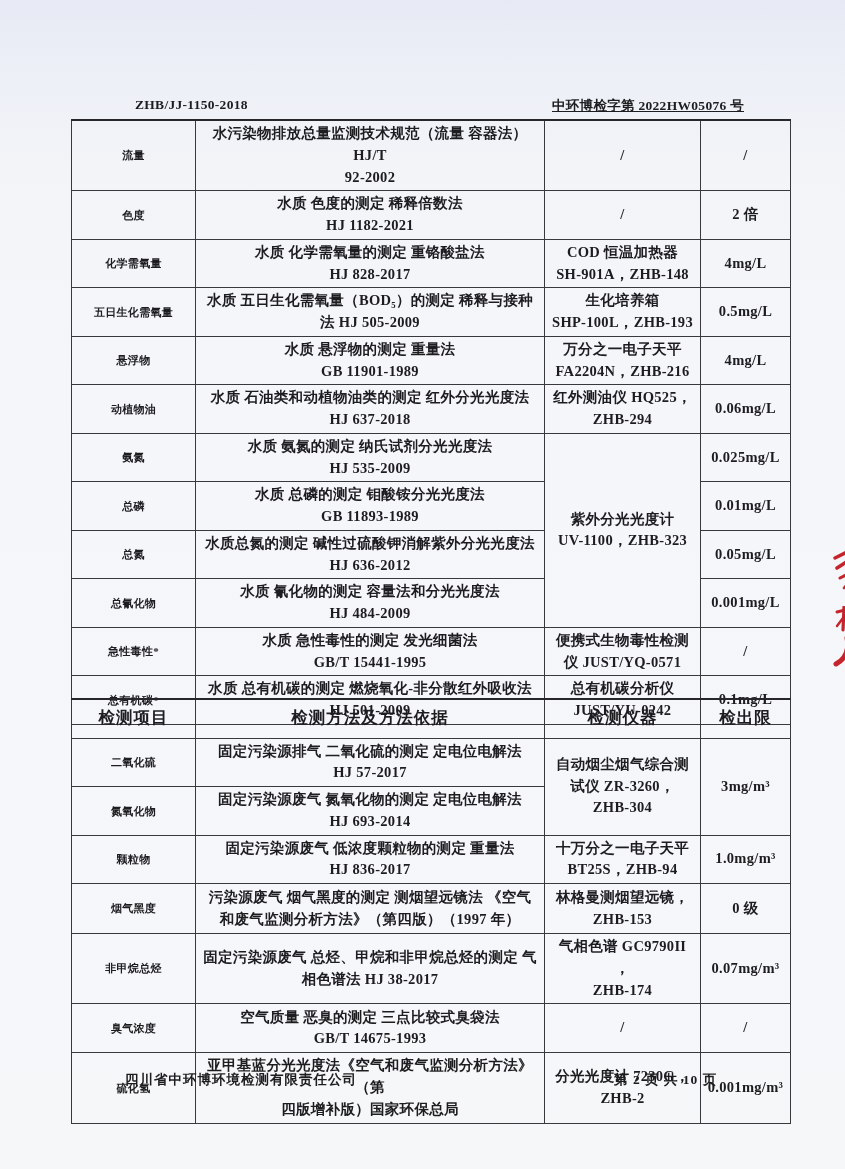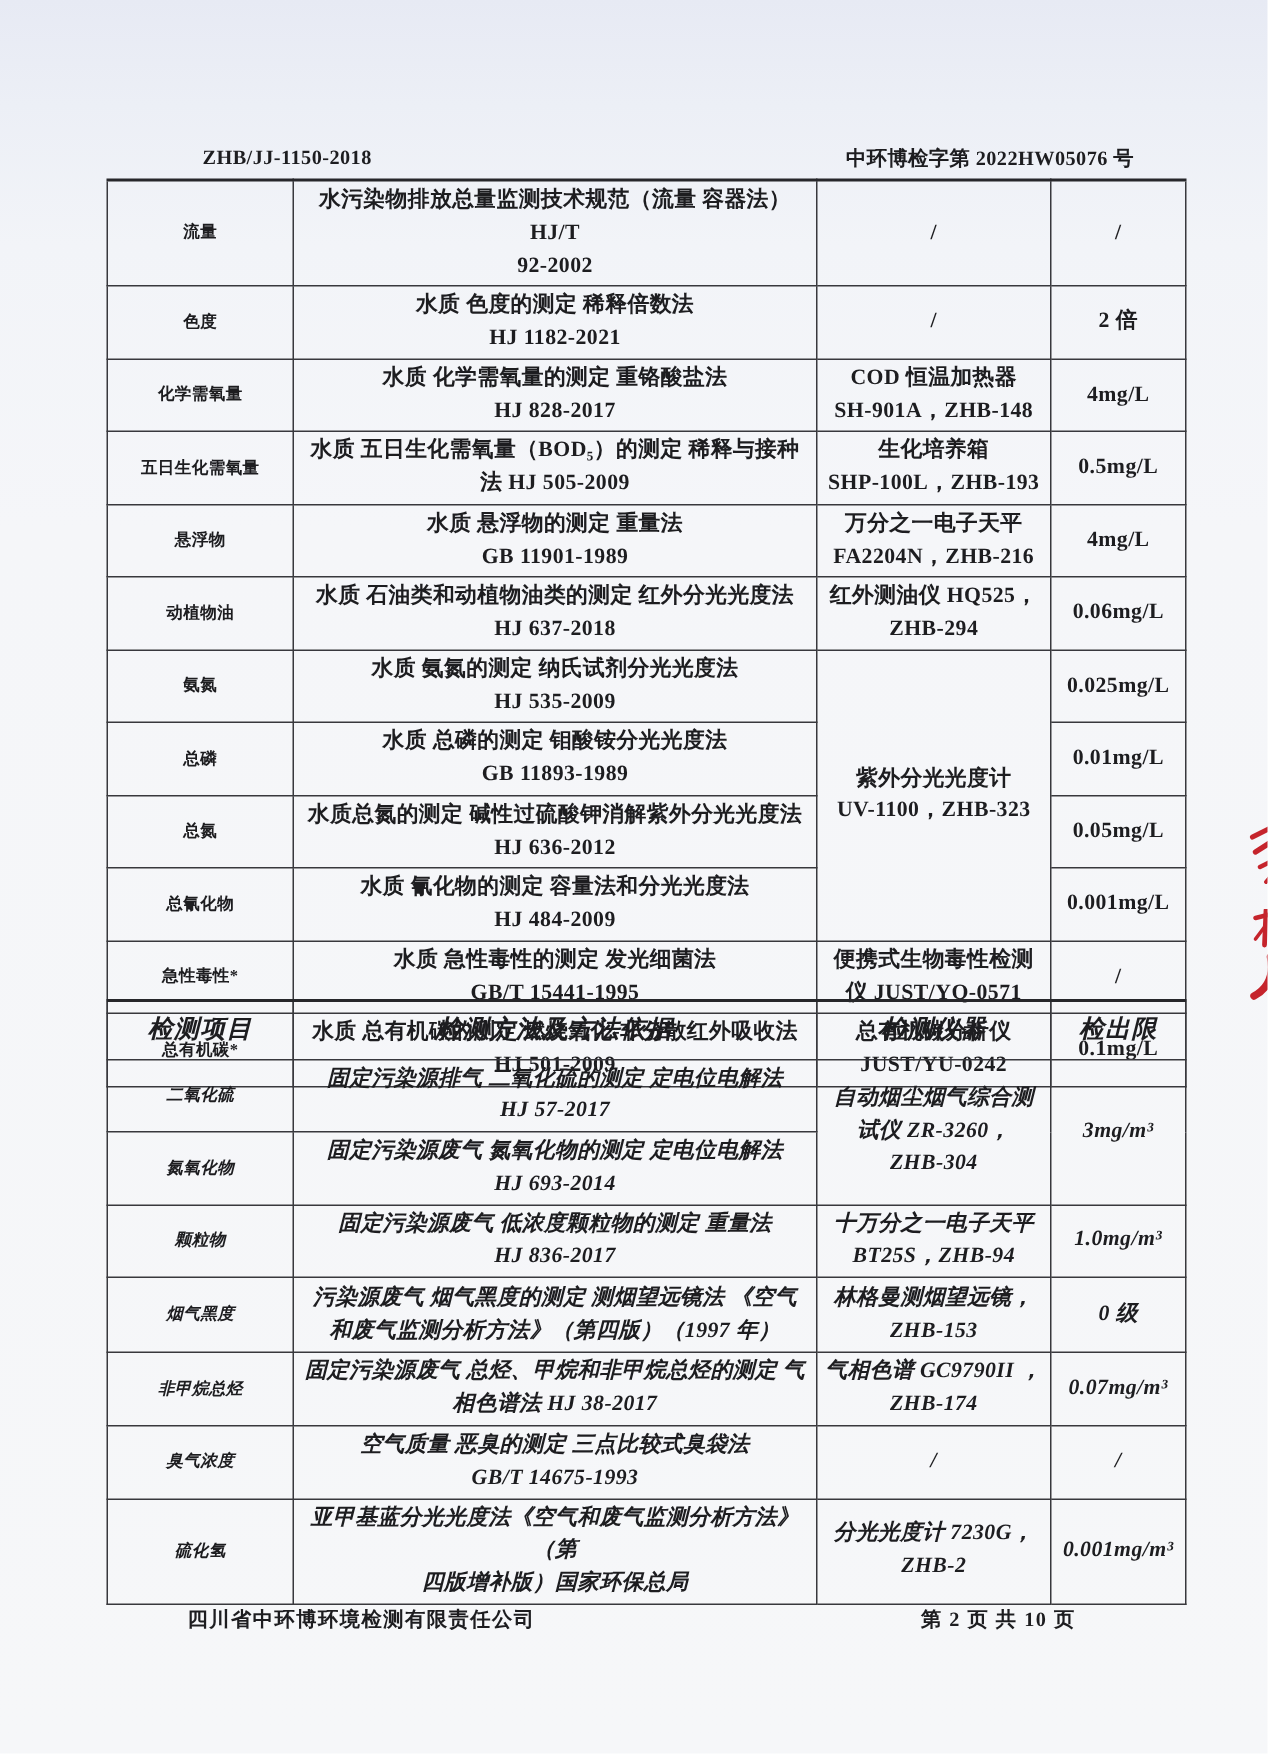--- a/index.html
+++ b/index.html
@@ -5,35 +5,35 @@
   html,body{margin:0;padding:0;}
   body{
     width:845px;height:1169px;position:relative;overflow:hidden;
     background:linear-gradient(180deg,#e7eaf4 0%,#ecEFf6 6%,#f2f4f8 14%,#f5f6f9 30%,#f6f7f9 100%);
     font-family:"Liberation Serif","DejaVu Serif",serif;
     color:#1d1d20;
   }
   .page{position:absolute;inset:0;}
   .hdr{position:absolute;top:97px;font-size:13.5px;font-weight:600;letter-spacing:.3px;white-space:nowrap;}
   #doc-code{left:135px;font-family:"Liberation Serif","DejaVu Serif",serif;}
-  #report-no{left:564px;}
+  #report-no{left:552px;text-decoration:underline;}
   .doc-table{
     position:absolute;left:71px;width:719px;
     border-collapse:collapse;table-layout:fixed;
     font-size:14.5px;font-weight:600;line-height:1.5;
   }
   .doc-table td,.doc-table th{
     border:1.4px solid #38383d;
     text-align:center;vertical-align:middle;
     padding:2px 5px;letter-spacing:.3px;
   }
   .doc-table{border-top:2.4px solid #27272b;}
   #table1{top:119px;}
   #table1 tr{height:44.6px;}
-  #table2{top:666px;font-style:italic;}
+  #table2{top:698px;}
   #table2 thead tr{height:39px;}
   #table2 tbody tr{height:45px;}
   #table2 tbody tr:nth-child(4){height:50px;margin-top:24px;}
   #table2 tbody tr:nth-child(6){height:49px;}
   #table2 tbody tr:nth-child(7){height:48px;}
   .doc-table th{font-size:16.5px;font-weight:700;letter-spacing:1px;}
   .col-item{font-size:11px;}
   .col-method,.col-instrument{white-space:pre-line;}
   #table-title{
     position:absolute;left:0;top:660px;width:845px;height:28px;

